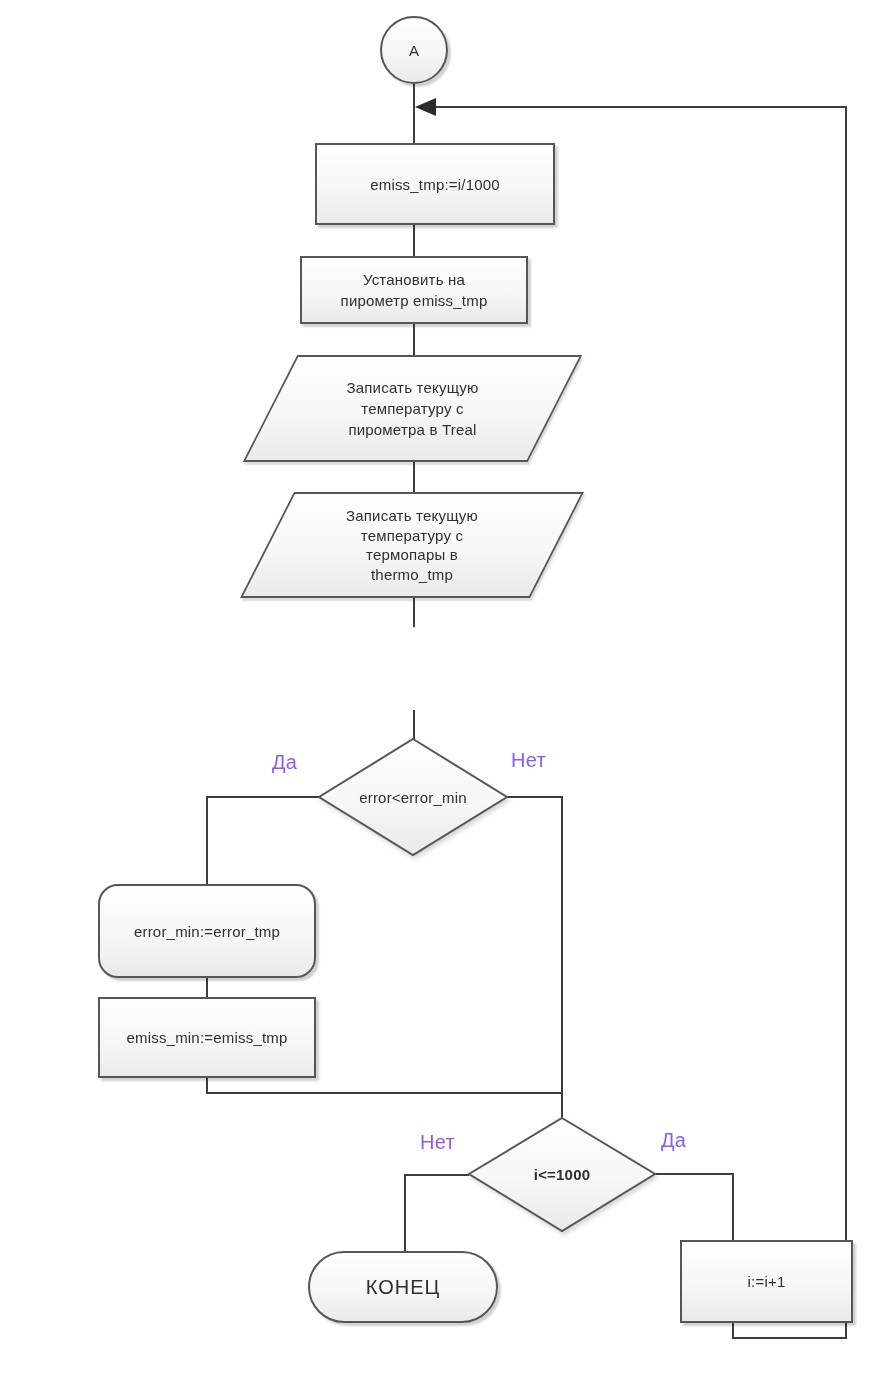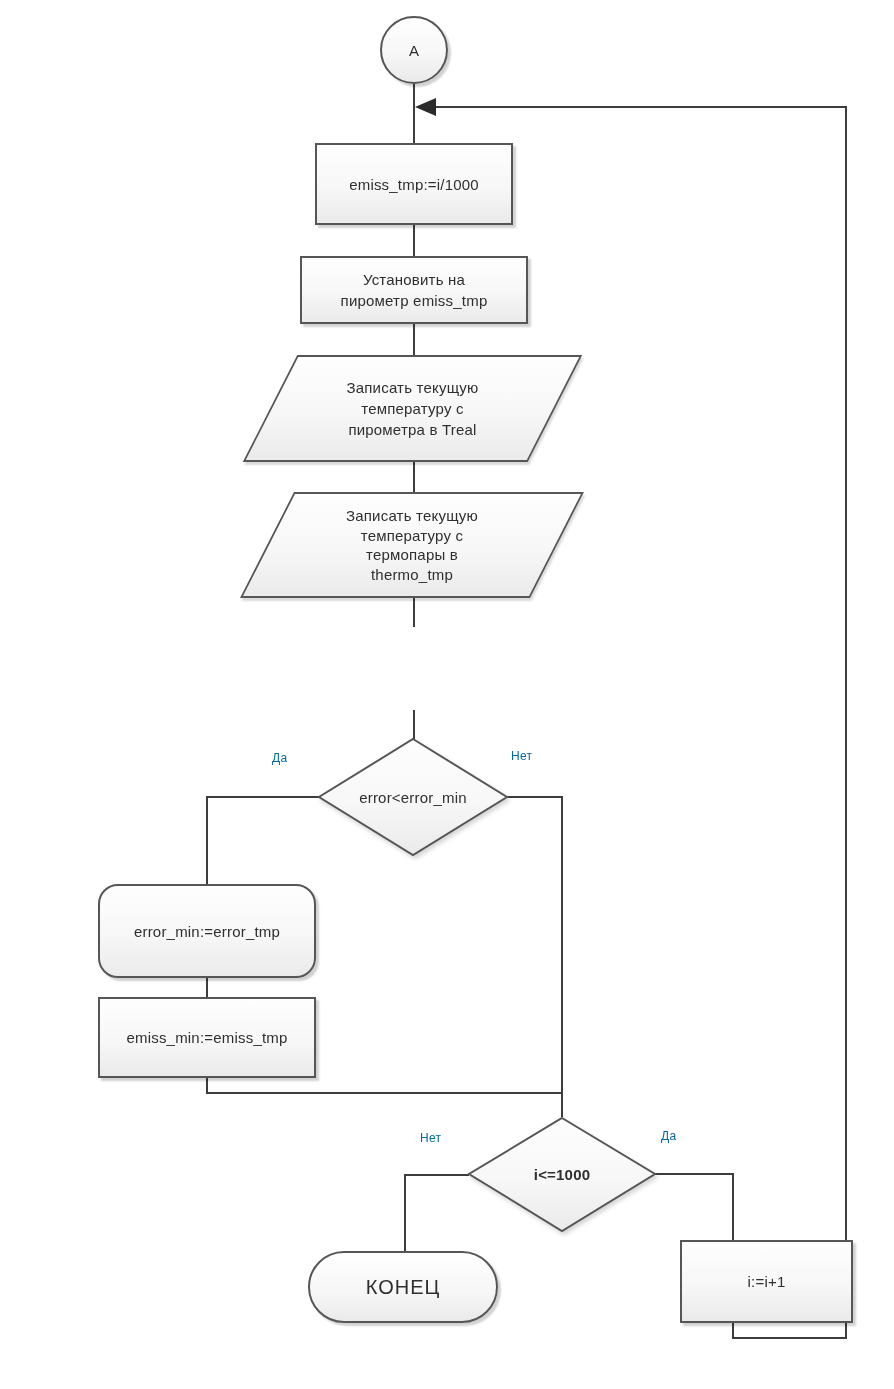--- a/index.html
+++ b/index.html
@@ -29,21 +29,21 @@
     position:absolute;left:0;top:0;right:0;bottom:0;
     transform:skewX(-27deg);
     border:2px solid #565656;
     background:linear-gradient(180deg,#fefefe 0%,#f7f7f7 55%,#eaeaea 100%);
     box-shadow:3px 3px 2px rgba(0,0,0,0.15);
     box-sizing:border-box;
   }
   .para .lbl{position:relative;}
   .diamond-svg{position:absolute;left:0;top:0;filter:drop-shadow(2px 3px 2px rgba(0,0,0,0.16));}
   .branch-label{
-    position:absolute;font-size:12px;color:#0369a1;letter-spacing:0.3px;
+    position:absolute;font-size:20px;color:#8b5cf6;letter-spacing:0.3px;
   }
   .arrowhead{
     position:absolute;width:0;height:0;
     border-top:9px solid transparent;
     border-bottom:9px solid transparent;
     border-right:21px solid #2b2b2b;
   }
 </style>
 </head>
 <body>
@@ -84,21 +84,21 @@
 
   <div class="line" style="left:404px;top:1174px;width:65px;height:2px;"></div>
   <div class="line" style="left:404px;top:1174px;width:2px;height:77px;"></div>
   <div class="line" style="left:655px;top:1173px;width:78px;height:2px;"></div>
   <div class="line" style="left:732px;top:1173px;width:2px;height:67px;"></div>
 
   <div class="node box circle" style="left:380px;top:16px;width:68px;height:68px;">
     <span class="lbl">A</span>
   </div>
 
-  <div class="node box" style="left:315px;top:143px;width:198px;height:82px;">
+  <div class="node box" style="left:315px;top:143px;width:240px;height:82px;">
     <span class="lbl">emiss_tmp:=i/1000</span>
   </div>
 
   <div class="node box" style="left:300px;top:256px;width:228px;height:68px;">
     <span class="lbl">Установить на
 пирометр emiss_tmp</span>
   </div>
 
   <div class="node para" style="left:270px;top:355px;width:285px;height:107px;">
     <div class="para-bg"></div>

